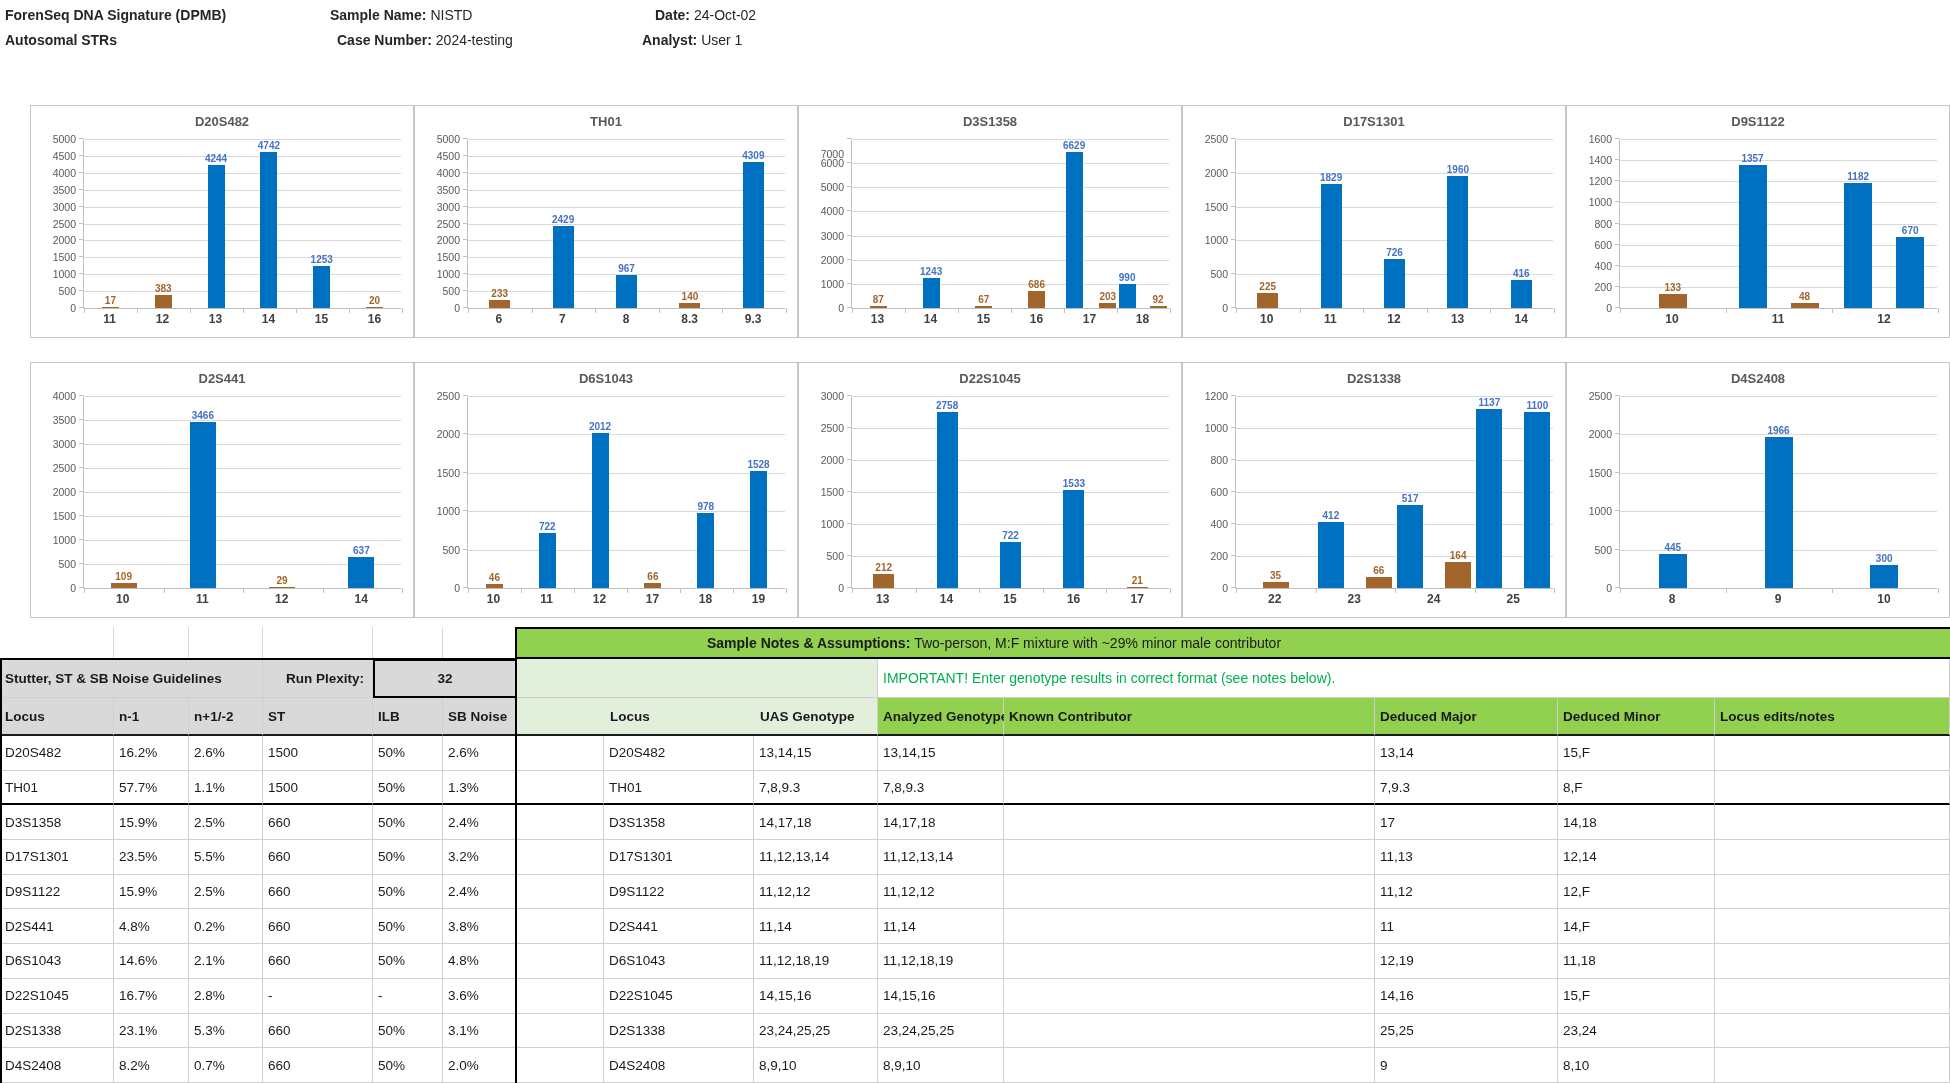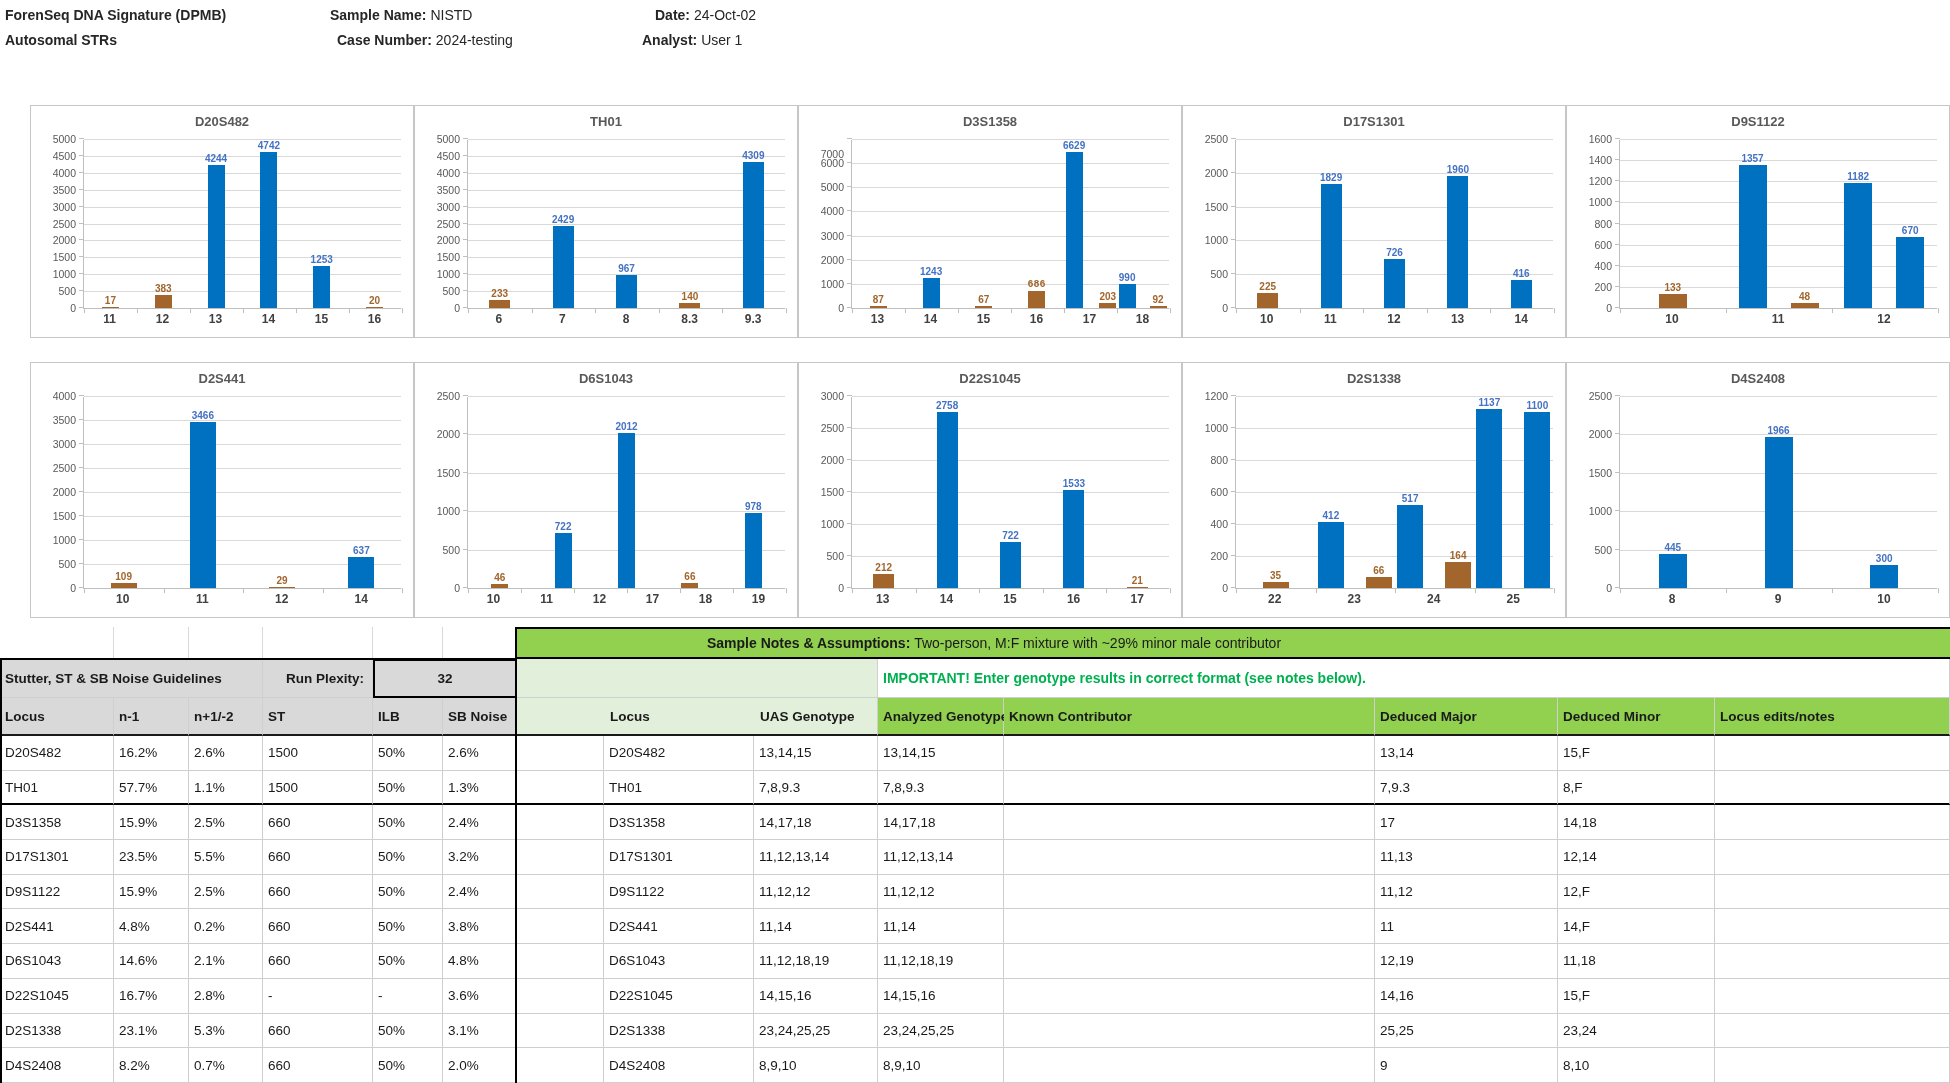--- a/index.html
+++ b/index.html
@@ -34,21 +34,21 @@
   .gray{background:#d9d9d9}
   .lgreen{background:#e2efda}
   .green{background:#92d050}
   .bold{font-weight:700}
   .thickb{border-bottom:2px solid #000}
   .hdrb{border-bottom:2px solid #1a1a1a}
   .box32{border:2px solid #000;justify-content:center;padding-left:0;font-weight:700}
   .banner{grid-column:1/-1;background:#92d050;border-top:2px solid #000;border-bottom:2px solid #000;
           border-right:none;display:flex;align-items:center;padding-left:190px;font-size:14px}
   .impL{grid-column:1/4}
-  .impR{grid-column:4/-1;color:#00b050;font-weight:700;font-size:14px}
+  .impR{grid-column:4/-1;color:#00b050;font-weight:400;font-size:14px}
   .hmerge{grid-column:1/4;position:relative}
   .habs{position:absolute;font-weight:700;font-size:13.5px;top:50%;transform:translateY(-50%)}
   .vline,.hline{position:absolute;background:#000}
 </style>
 </head>
 <body>
 
 <div class="hdr-item" style="left:5px;top:7px"><b>ForenSeq DNA Signature (DPMB)</b></div>
 <div class="hdr-item" style="left:5px;top:32px"><b>Autosomal STRs</b></div>
 <div class="hdr-item" style="left:330px;top:7px"><b>Sample Name:</b> <span>NISTD</span></div>
@@ -269,21 +269,21 @@
             </div>
           </div>
           <div class="slot" style="gap: 14px;">
             <div class="barwrap">
               <div class="blabel" style="color: rgb(162, 101, 44);">67</div>
               <div style="width: 17px; height: 1.61757px; background: rgb(162, 101, 44);"></div>
             </div>
           </div>
           <div class="slot" style="gap: 14px;">
             <div class="barwrap">
-              <div class="blabel" style="color: rgb(162, 101, 44); font-family: Liberation Mono, monospace;">686</div>
+              <div class="blabel" style="color: rgb(162, 101, 44);">686</div>
               <div style="width: 17px; height: 16.562px; background: rgb(162, 101, 44);"></div>
             </div>
           </div>
           <div class="slot" style="gap: 14px;">
             <div class="barwrap">
               <div class="blabel" style="color: rgb(68, 114, 196);">6629</div>
               <div style="width: 17px; height: 160.043px; background: rgb(0, 112, 192);"></div>
             </div>
             <div class="barwrap">
               <div class="blabel" style="color: rgb(162, 101, 44);">203</div>
@@ -563,20 +563,26 @@
           <div class="slot" style="gap: 14px;">
             <div class="barwrap">
               <div class="blabel" style="color: rgb(162, 101, 44);">66</div>
               <div style="width: 17px; height: 5.0688px; background: rgb(162, 101, 44);"></div>
             </div>
           </div>
           <div class="slot" style="gap: 14px;">
             <div class="barwrap">
               <div class="blabel" style="color: rgb(68, 114, 196);">978</div>
               <div style="width: 17px; height: 75.1104px; background: rgb(0, 112, 192);"></div>
+            </div>
+          </div>
+          <div class="slot" style="gap: 14px;">
+            <div class="barwrap">
+              <div class="blabel" style="color: rgb(68, 114, 196);">1528</div>
+              <div style="width: 17px; height: 117.35px; background: rgb(0, 112, 192);"></div>
             </div>
           </div>
         </div>
         <div class="xtick" style="left: 0px;"></div>
         <div class="xtick" style="left: 53px;"></div>
         <div class="xtick" style="left: 106px;"></div>
         <div class="xtick" style="left: 159px;"></div>
         <div class="xtick" style="left: 212px;"></div>
         <div class="xtick" style="left: 265px;"></div>
         <div class="xtick" style="left: 318px;"></div>

